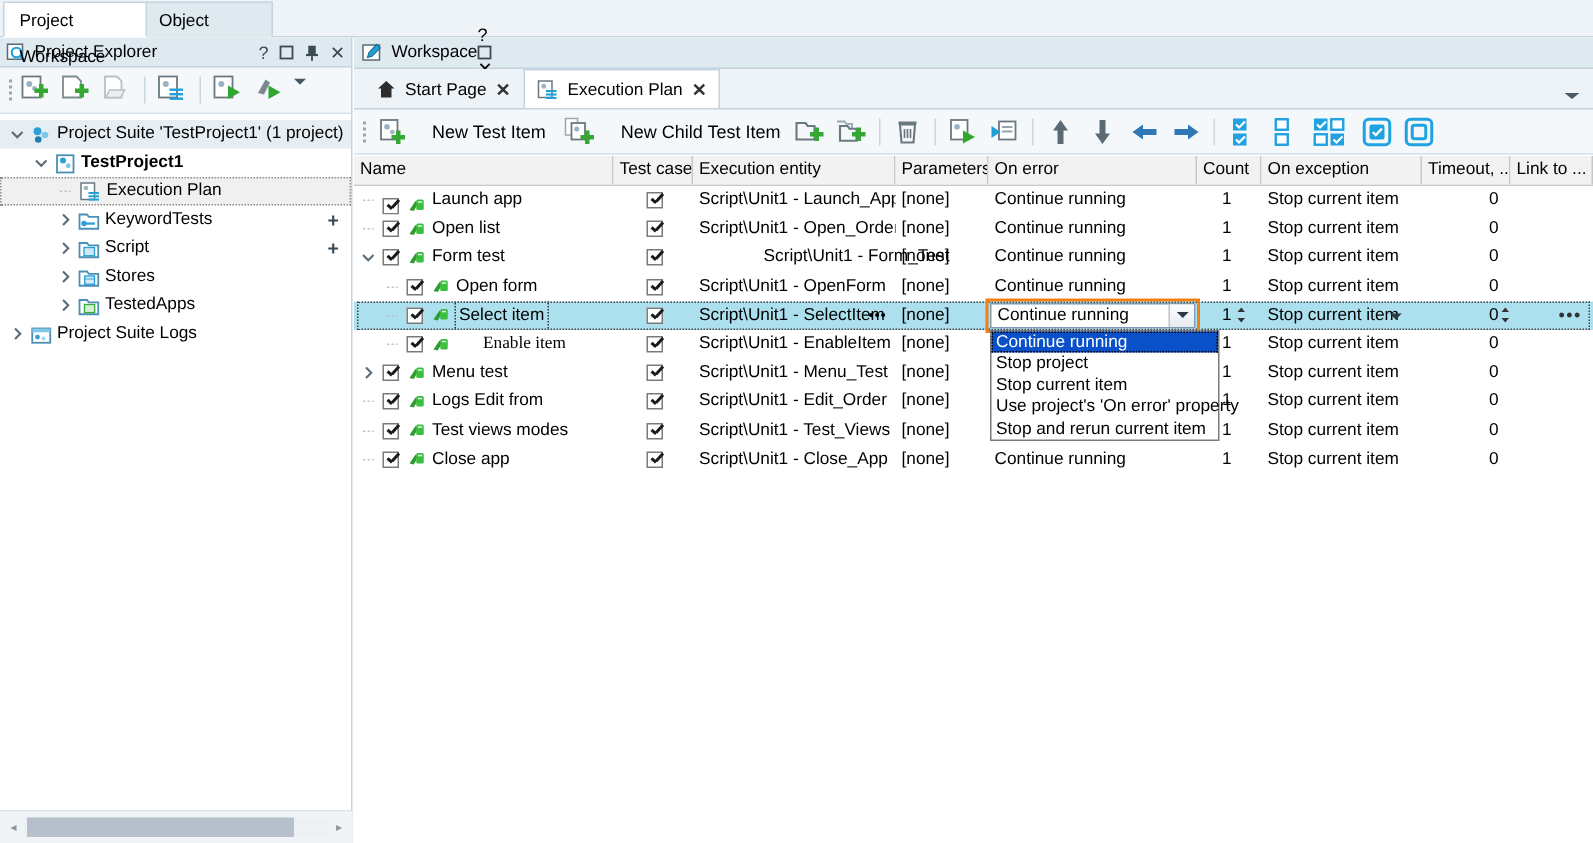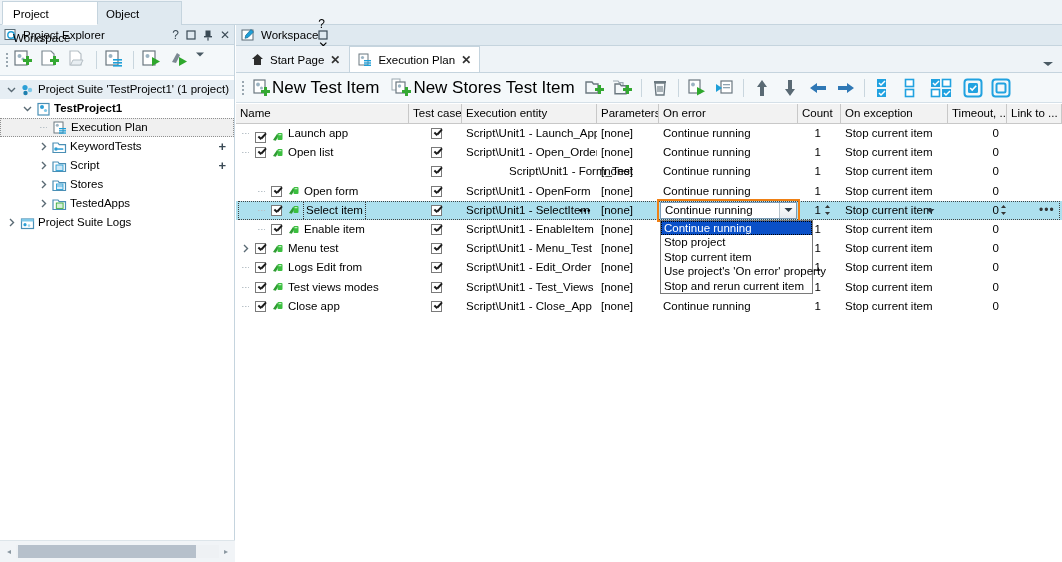--- a/index.html
+++ b/index.html
@@ -111,22 +111,22 @@
   .dtab .x { font-size:12px; color:#333; font-weight:bold; }
   .tabs-chevron {
     position:absolute; right:8px; bottom:4px; color:#3a4a55; font-size:9px;
   }
 
   .ep-toolbar {
     height:30px; background:#f4f8fa; border-bottom:1px solid #d5e0e8;
     display:flex; align-items:center; padding-left:4px; gap:2px;
   }
   .ep-btn {
-    height:26px; display:flex; align-items:center; gap:0;
-    padding:0 5px; font-size:17px; cursor:default;
+    height:26px; display:flex; align-items:center; gap:16px;
+    padding:0 5px; font-size:12px; cursor:default;
   }
   .icon-btn { width:26px; height:26px; display:flex; align-items:center;
               justify-content:center; cursor:default; }
 
   
   .grid { position:absolute; left:0; top:79px; right:0; bottom:0; background:#fff; }
   .ghead {
     height:20px; background:#f2f2f2; border-bottom:1px solid #c8c8c8;
     position:relative;
   }
@@ -513,21 +513,21 @@
     <span class="ep-btn">
       <span>
         <svg width="22" height="20" viewBox="0 0 22 20">
           <rect x="1" y="1" width="8" height="11" fill="#fff" stroke="#9aa7b0" stroke-width="1"></rect>
           <rect x="5" y="4" width="9" height="11" fill="#fff" stroke="#6b7880" stroke-width="1.2"></rect>
           <circle cx="8.5" cy="8" r="1.7" fill="#9bb3c2"></circle>
           <rect x="11" y="12" width="9" height="3" fill="#34a832"></rect>
               <rect x="14" y="9" width="3" height="9" fill="#34a832"></rect>
         </svg>
       </span>
-      <span>New Stores Test Item</span>
+      <span>New Child Test Item</span>
     </span>
 
     <span class="icon-btn">
       <svg width="20" height="18" viewBox="0 0 20 18">
         <path d="M1 3 h6 l1.5 2 h4.5 v9 h-12 z" fill="none" stroke="#6b7880" stroke-width="1.4"></path>
         <rect x="10" y="9" width="9" height="3" fill="#34a832"></rect>
             <rect x="13" y="6" width="3" height="9" fill="#34a832"></rect>
       </svg>
     </span>
     <span class="icon-btn">
@@ -690,20 +690,38 @@
               <span class="cb checked"></span>
             </div>
             <div class="cell" style="left: 226px; width: 135px; padding-left: 4px; padding-right: 0px;">Script\Unit1 - Open_Order...</div>
             <div class="cell" style="left: 361px; width: 62px; padding-left: 4px; padding-right: 0px;">[none]</div>
             <div class="cell" style="left: 423px; width: 139px; padding-left: 4px; padding-right: 0px;">Continue running</div>
             <div class="cell r" style="left: 562px; width: 43px; padding-left: 0px; padding-right: 20px;">1</div>
             <div class="cell" style="left: 605px; width: 107px; padding-left: 4px; padding-right: 0px;">Stop current item</div>
             <div class="cell r" style="left: 712px; width: 59px; padding-left: 0px; padding-right: 8px;">0</div>
           </div>
           <div class="grow" style="top: 38.4px;">
+            <div class="cell" style="left: 0px; width: 173px; display: flex; align-items: center; padding-left: 4px;">
+              <span class="tgl">
+                <svg width="9" height="9" viewBox="0 0 9 9">
+                  <path d="M1 3 L4.5 6.5 L8 3" stroke="#5a6a74" stroke-width="1.4" fill="none"></path>
+                </svg>
+              </span>
+              <span style="margin-left: 4px; display: inline-flex; align-items: center;">
+                <span class="cb checked"></span>
+              </span>
+              <span style="margin-left: 5px; display: inline-flex; align-items: center;">
+                <svg width="13" height="12" viewBox="0 0 13 12">
+                  <path d="M2 9 l4-6 2 1.3 -3.2 5.4 z" fill="#2f9b33"></path>
+                  <rect x="6.5" y="2" width="5" height="7" rx="1" fill="#3bbf3f"></rect>
+                  <rect x="7.6" y="3.2" width="2.8" height="1" fill="#fff" opacity=".85"></rect>
+                </svg>
+              </span>
+              <span style="margin-left: 4px;">Form test</span>
+            </div>
             <div class="cell" style="left: 173px; width: 53px; display: flex; align-items: center; padding-left: 22px;">
               <span class="cb checked"></span>
             </div>
             <div class="cell" style="left: 226px; width: 135px; padding-left: 4px; padding-right: 0px; margin-left: 43px;">Script\Unit1 - Form_Test</div>
             <div class="cell" style="left: 361px; width: 62px; padding-left: 4px; padding-right: 0px;">[none]</div>
             <div class="cell" style="left: 423px; width: 139px; padding-left: 4px; padding-right: 0px;">Continue running</div>
             <div class="cell r" style="left: 562px; width: 43px; padding-left: 0px; padding-right: 20px;">1</div>
             <div class="cell" style="left: 605px; width: 107px; padding-left: 4px; padding-right: 0px;">Stop current item</div>
             <div class="cell r" style="left: 712px; width: 59px; padding-left: 0px; padding-right: 8px;">0</div>
           </div>
@@ -776,21 +794,21 @@
               <span style="margin-left: 4px; display: inline-flex; align-items: center;">
                 <span class="cb checked"></span>
               </span>
               <span style="margin-left: 5px; display: inline-flex; align-items: center;">
                 <svg width="13" height="12" viewBox="0 0 13 12">
                   <path d="M2 9 l4-6 2 1.3 -3.2 5.4 z" fill="#2f9b33"></path>
                   <rect x="6.5" y="2" width="5" height="7" rx="1" fill="#3bbf3f"></rect>
                   <rect x="7.6" y="3.2" width="2.8" height="1" fill="#fff" opacity=".85"></rect>
                 </svg>
               </span>
-              <span style="margin-left: 4px;">Enable item</span>
+              <span style="margin-left: 22px; font-family: Liberation Serif, serif;">Enable item</span>
             </div>
             <div class="cell" style="left: 173px; width: 53px; display: flex; align-items: center; padding-left: 22px;">
               <span class="cb checked"></span>
             </div>
             <div class="cell" style="left: 226px; width: 135px; padding-left: 4px; padding-right: 0px;">Script\Unit1 - EnableItem</div>
             <div class="cell" style="left: 361px; width: 62px; padding-left: 4px; padding-right: 0px;">[none]</div>
             <div class="cell" style="left: 423px; width: 139px; padding-left: 4px; padding-right: 0px;">Continue running</div>
             <div class="cell r" style="left: 562px; width: 43px; padding-left: 0px; padding-right: 20px;">1</div>
             <div class="cell" style="left: 605px; width: 107px; padding-left: 4px; padding-right: 0px;">Stop current item</div>
             <div class="cell r" style="left: 712px; width: 59px; padding-left: 0px; padding-right: 8px;">0</div>

